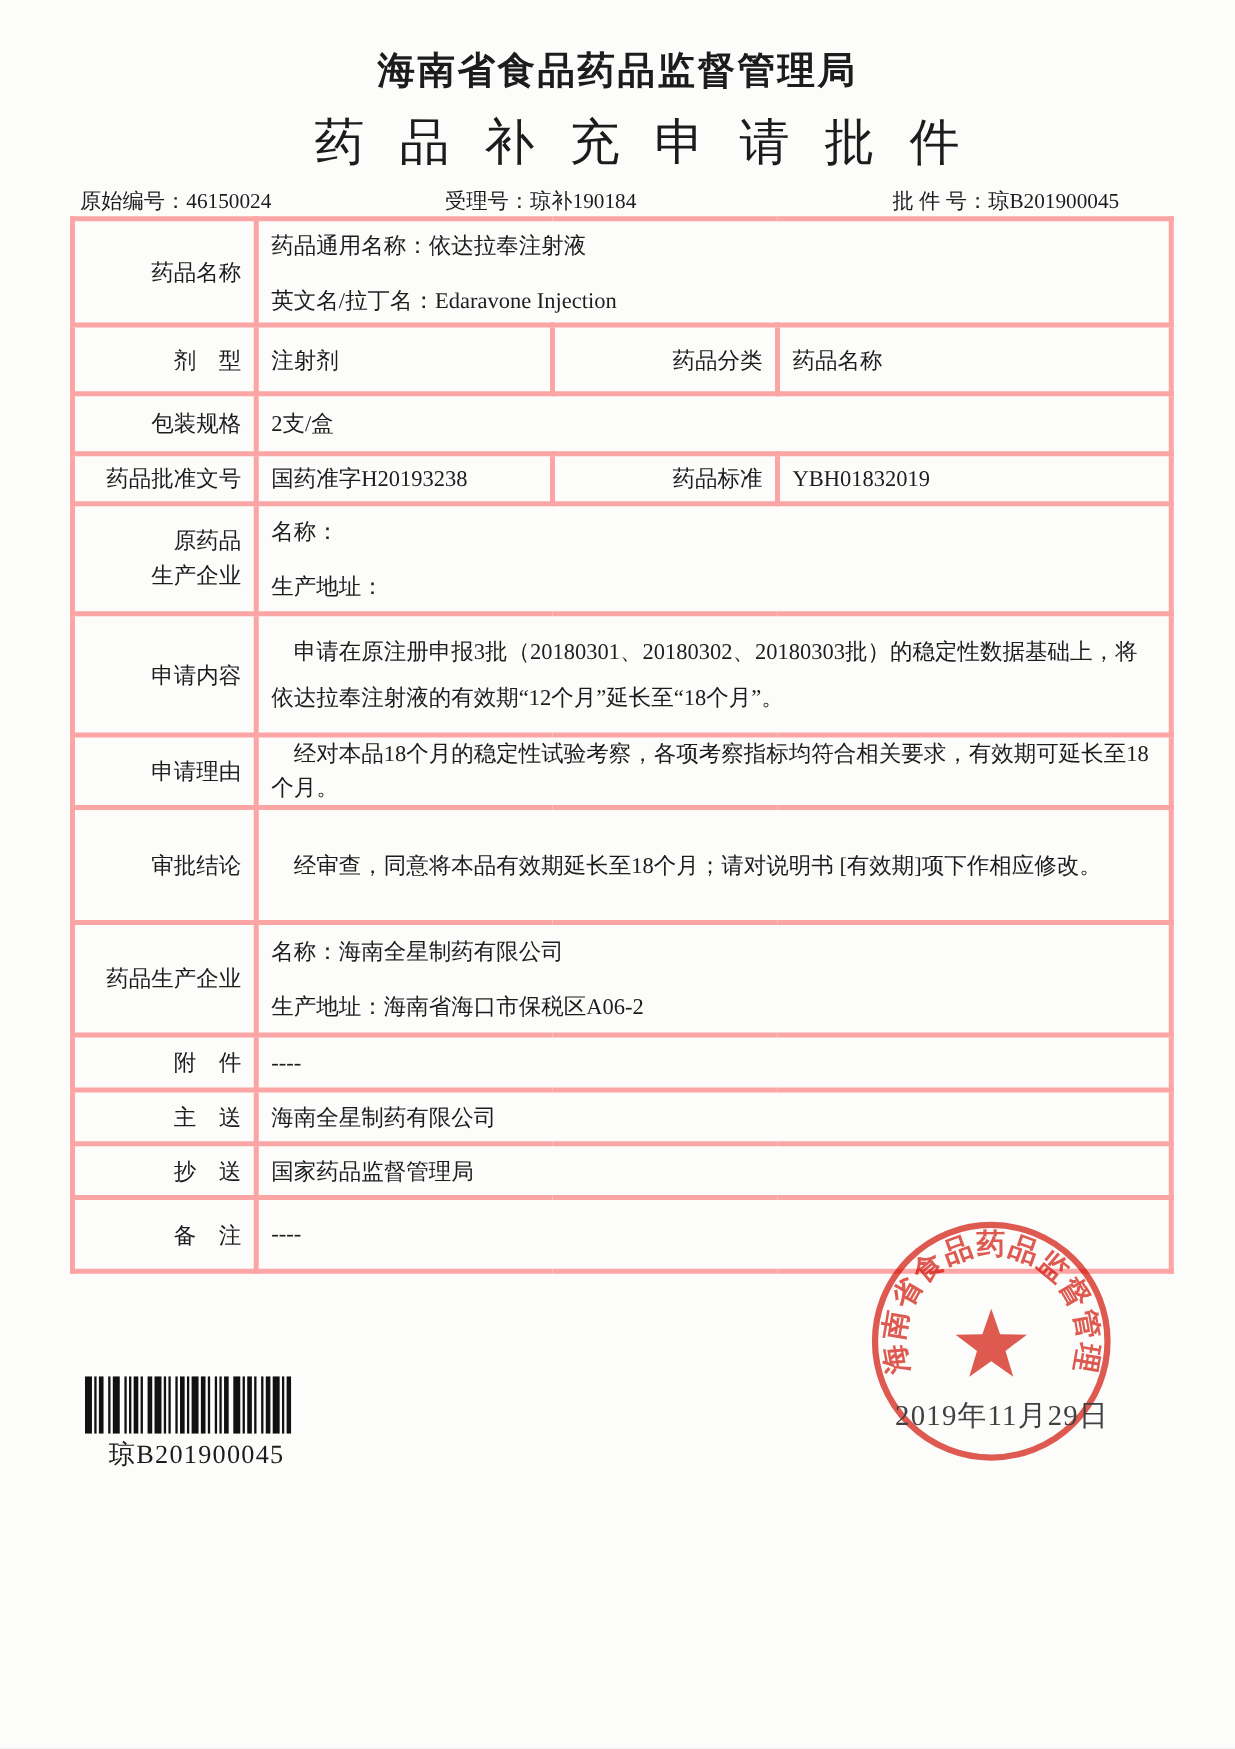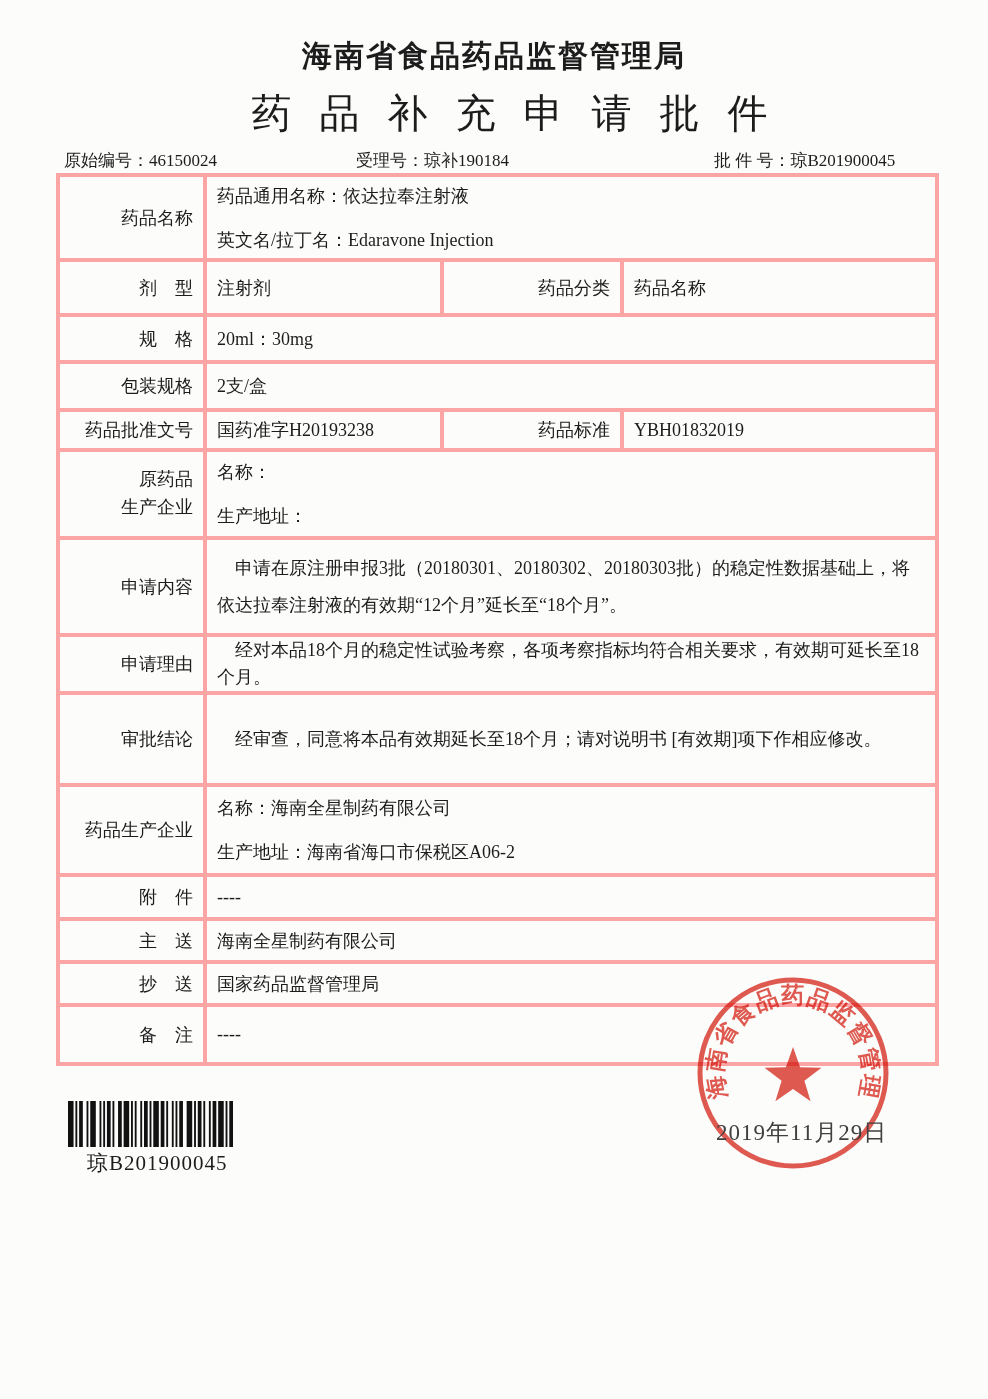--- a/index.html
+++ b/index.html
@@ -90,24 +90,20 @@
       </td>
     </tr>
 
     <tr style="height:55px">
       <td class="lbl">剂　型</td>
       <td>注射剂</td>
       <td class="lbl">药品分类</td>
       <td>药品名称</td>
     </tr>
 
-    <tr style="height:47px">
-      <td class="lbl">规　格</td>
-      <td colspan="3">20ml：30mg</td>
-    </tr>
 
     <tr style="height:48px">
       <td class="lbl">包装规格</td>
       <td colspan="3">2支/盒</td>
     </tr>
 
     <tr style="height:40px">
       <td class="lbl">药品批准文号</td>
       <td>国药准字H20193238</td>
       <td class="lbl">药品标准</td>

